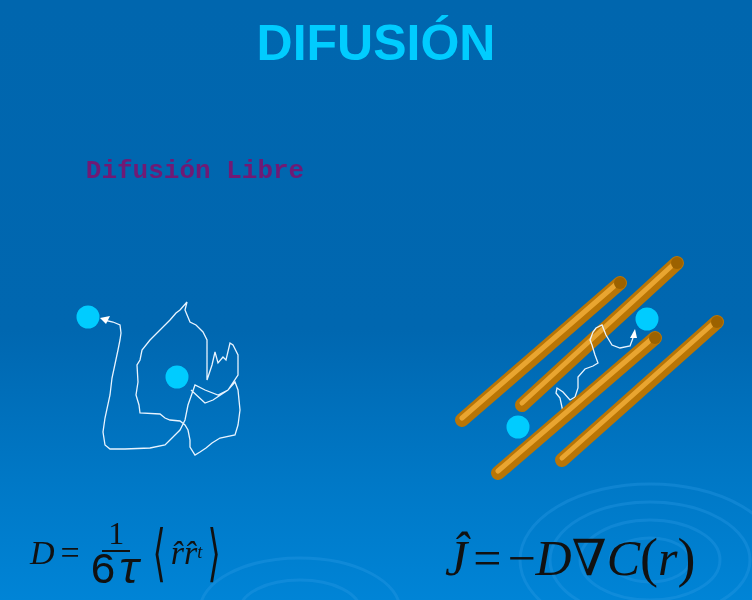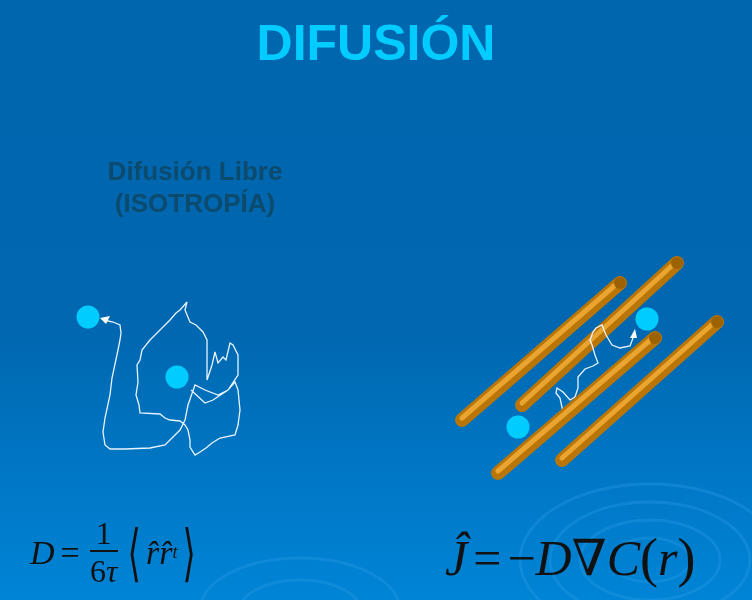--- a/index.html
+++ b/index.html
@@ -8,35 +8,35 @@
     background: linear-gradient(180deg, #0066ae 0%, #0067b0 55%, #0078c6 80%, #0084d6 100%);
     font-family: "Liberation Sans", sans-serif;
   }
   .ripples { position:absolute; left:0; top:0; width:752px; height:600px; }
   .title {
     position:absolute; left:0; width:752px; top:14px; text-align:center;
     color:#00ccff; font-weight:bold; font-size:50px; letter-spacing:0px;
     font-family: "Liberation Sans", sans-serif;
   }
   .subtitle {
-    position:absolute; color:#0c4a6e; font-weight:bold; font-size:26px;
+    position:absolute; color:#701a75; font-weight:bold; font-size:26px;
     text-align:center; line-height:32px;
-    font-family: Liberation Sans, sans-serif;
+    font-family: Liberation Mono, monospace;
   }
   .sub-left { left:70px; width:250px; top:155px; }
   .sub-right { left:420px; width:325px; top:155px; }
   .figure { position:absolute; }
   .eq {
     position:absolute; color:#111; font-family:"Liberation Serif","DejaVu Serif",serif;
     font-style:italic;
   }
   .eq-left { left:30px; top:510px; height:85px; display:flex; align-items:center; font-size:34px; }
   .frac { display:inline-flex; flex-direction:column; align-items:center; margin:0 4px; font-style:normal; }
   .frac .num { font-size:32px; line-height:34px; border-bottom:2px solid #111; padding:0 6px; }
-  .frac .den { font-size:32px; line-height:38px; }
+  .frac .den { font-size:44px; line-height:38px;font-family:Liberation Mono, monospace; }
   .frac .den i { font-style:italic; }
   .ang { font-size:62px; font-style:normal; transform:scaleX(0.55); display:inline-block; line-height:1; }
   sup { font-size:18px; vertical-align:18px; }
   .eq-right { left:445px; top:518px; height:80px; display:flex; align-items:center; font-size:50px; }
   .eq-right .up { font-style:normal; }
   .eq-right .paren { font-style:normal; font-size:54px; }
 </style>
 </head>
 <body>
 
@@ -48,21 +48,20 @@
     <ellipse cx="650" cy="560" rx="130" ry="76"></ellipse>
     <ellipse cx="300" cy="610" rx="60" ry="30"></ellipse>
     <ellipse cx="300" cy="610" rx="100" ry="52"></ellipse>
   </g>
 </svg>
 
 <div class="title">DIFUSIÓN</div>
 
 <div class="subtitle sub-left">
   <div>Difusión Libre</div>
-  <div>(ISOTROPÍA)</div>
 </div>
 
 <div class="subtitle sub-right">
 </div>
 
 <svg class="figure" style="left:0;top:0;" width="752" height="600" viewBox="0 0 752 600">
   <path d="M191,390 L205,403 L213,400 L228,390 L238,375 L238,355 L233,345 L230,343 L226,360 L223,357 L218,363 L215,352 L212,365 L207,380 L207,340 L203,332 L196,325 L190,322 L185,310 L186,306 L187,302 L180,310 L176,313 L170,320 L160,330 L150,340 L142,350 L140,360 L137,365 L138,382 L136,395 L139,405 L140,413 L160,414 L165,418 L170,420 L180,421 L185,425 L188,430 L190,440 L190,447 L195,455 L200,452 L206,448 L212,443 L220,438 L235,435 L238,425 L240,410 L238,390 L235,382 L228,390 L218,395 L205,390 L195,385 L188,405 L185,420 L180,430 L175,435 L170,440 L165,445 L150,448 L125,449 L110,449 L105,445 L103,432 L105,418 L110,395 L112,378 L118,350 L120,340 L121,333 L120,325 L113,322 L104,320" fill="none" stroke="#e8f4ff" stroke-width="1.3"></path>
   <polygon points="100,318 110,316 106,324" fill="#ffffff"></polygon>
   <circle cx="88" cy="317" r="11.5" fill="#00ccff"></circle>
   <circle cx="177" cy="377" r="11.5" fill="#00ccff"></circle>

